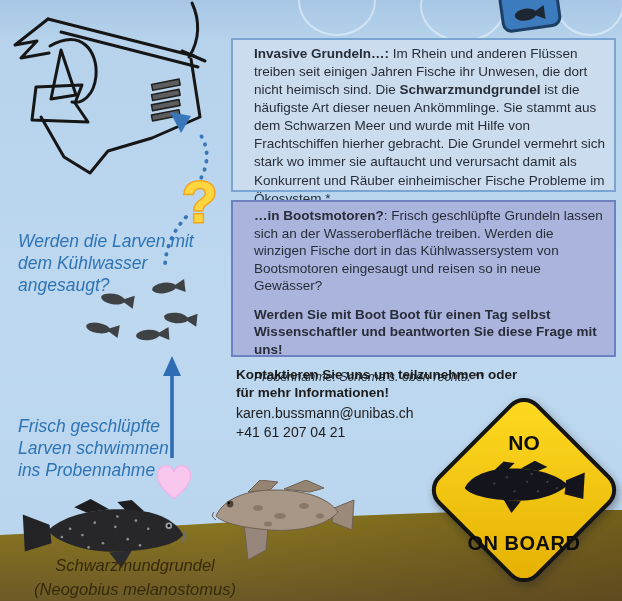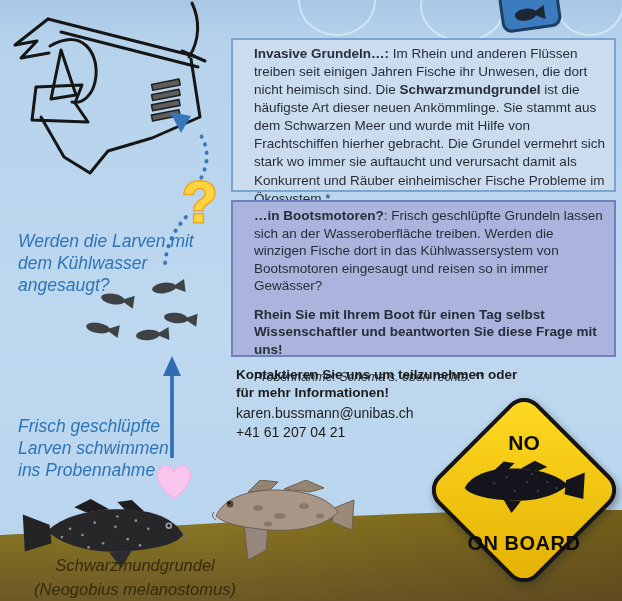--- a/index.html
+++ b/index.html
@@ -83,22 +83,22 @@
       <ellipse cx="15" cy="13" rx="11" ry="6" fill="#1d2733"></ellipse>
       <polygon points="21,13 34,6 34,20" fill="#1d2733"></polygon>
     </svg>
   </div>
 
   <div class="infobox b1">
     <p><span class="bold">Invasive Grundeln…:</span><span> Im Rhein und anderen Flüssen treiben seit einigen Jahren Fische ihr Unwesen, die dort nicht heimisch sind. Die </span><span class="bold">Schwarzmundgrundel</span><span> ist die häufigste Art dieser neuen Ankömmlinge. Sie stammt aus dem Schwarzen Meer und wurde mit Hilfe von Frachtschiffen hierher gebracht. Die Grundel vermehrt sich stark wo immer sie auftaucht und verursacht damit als Konkurrent und Räuber einheimischer Fische Probleme im Ökosystem.*</span></p>
   </div>
 
   <div class="infobox b2">
-    <p><span class="bold">…in Bootsmotoren?</span><span>: Frisch geschlüpfte Grundeln lassen sich an der Wasseroberfläche treiben. Werden die winzigen Fische dort in das Kühlwassersystem von Bootsmotoren eingesaugt und reisen so in immer Gewässer?</span></p>
-    <p class="bold">Rhein Sie mit Ihrem Boot für einen Tag selbst Wissenschaftler und beantworten Sie diese Frage mit uns!</p>
+    <p><span class="bold">…in Bootsmotoren?</span><span>: Frisch geschlüpfte Grundeln lassen sich an der Wasseroberfläche treiben. Werden die winzigen Fische dort in das Kühlwassersystem von Bootsmotoren eingesaugt und reisen so in neue Gewässer?</span></p>
+    <p class="bold">Werden Sie mit Boot Boot für einen Tag selbst Wissenschaftler und beantworten Sie diese Frage mit uns!</p>
     <p class="note">Probennahme: Schema s. oben rechts.  **</p>
   </div>
 
   <svg class="abs" style="left:140px;top:95px;" width="90" height="190" viewBox="0 0 90 190">
     <path d="M57,90 C69,72 71,52 57,35" fill="none" stroke="#3a76ba" stroke-width="3.8" stroke-linecap="round" stroke-dasharray="0.5 8"></path>
     <polygon points="30,17 51,21 41,38" fill="#3a76ba"></polygon>
     <path d="M46,122 C34,135 26,151 25,170" fill="none" stroke="#3a76ba" stroke-width="3.8" stroke-linecap="round" stroke-dasharray="0.5 8"></path>
   </svg>
 
   <svg class="abs" style="left:172px;top:164px;" width="56" height="76" viewBox="0 0 56 76">

